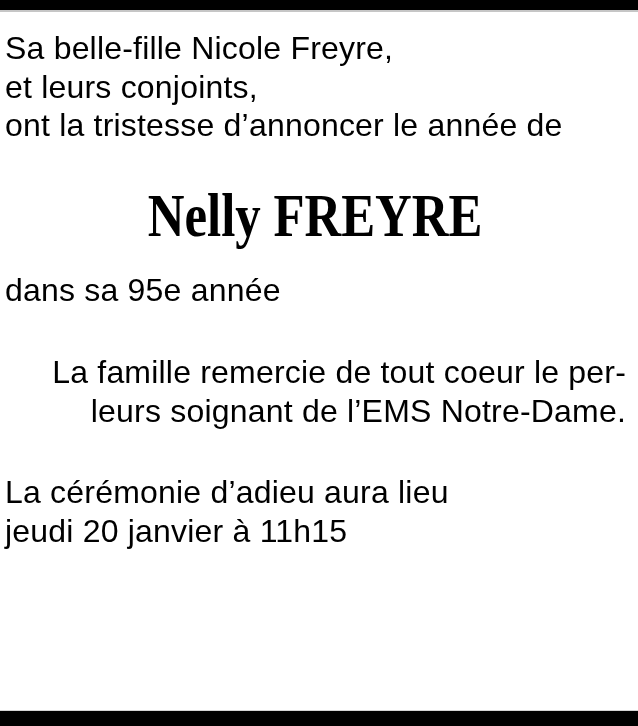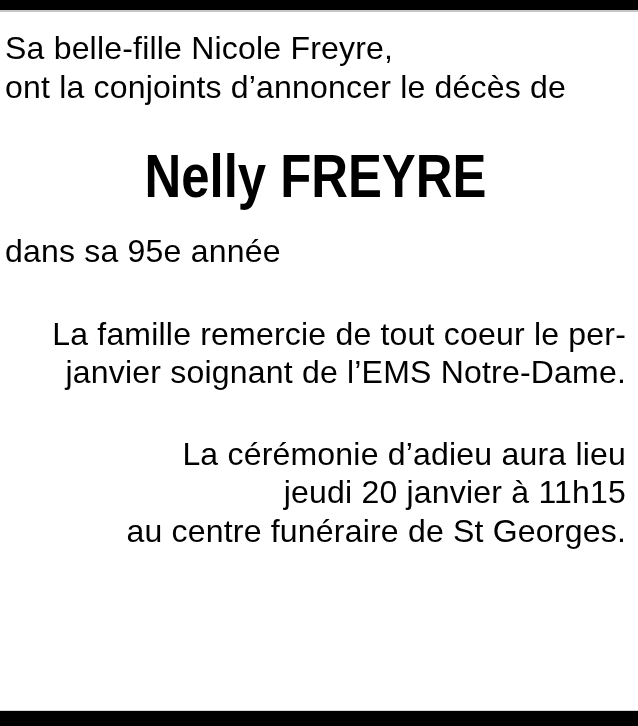--- a/index.html
+++ b/index.html
@@ -33,39 +33,40 @@
   .line {
     white-space: nowrap;
   }
   .family-block {
     text-align: left;
   }
   .name-row {
     margin-top: 37px;
     text-align: center;
     line-height: 66px;
+    font-family: Liberation Serif, serif;
   }
   .name-row .name {
     display: inline-block;
     font-size: 62px;
     font-weight: 700;
     letter-spacing: 0;
     white-space: nowrap;
     transform: scaleX(0.82);
   }
   .age-row {
     margin-top: 13px;
   }
   .thanks-block {
     margin-top: 44px;
     text-align: right;
   }
   .ceremony-block {
     margin-top: 43px;
-    text-align: right;
+    text-align: left;
   }
   .hairline-bottom {
     position: absolute;
     left: 0;
     bottom: 15px;
     width: 100%;
     height: 1px;
     background: #d4d4d4;
   }
   .bar-bottom {
@@ -82,40 +83,40 @@
 
 <div class="page">
 
   <div class="bar-top"></div>
   <div class="hairline-top"></div>
 
   <div class="content">
 
     <div class="family-block">
       <div class="line">Sa belle-fille Nicole Freyre,</div>
-      <div class="line">ont la conjoints d’annoncer le décès de</div>
+      <div class="line">et leurs conjoints,</div>
+      <div class="line">ont la tristesse d’annoncer le année de</div>
     </div>
 
     <div class="name-row">
       <span class="name">Nelly FREYRE</span>
     </div>
 
     <div class="age-row">
       <span class="line">dans sa 95e année</span>
     </div>
 
     <div class="thanks-block">
       <div class="line">La famille remercie de tout coeur le per-</div>
-      <div class="line">janvier soignant de l’EMS Notre-Dame.</div>
+      <div class="line">leurs soignant de l’EMS Notre-Dame.</div>
     </div>
 
     <div class="ceremony-block">
       <div class="line">La cérémonie d’adieu aura lieu</div>
       <div class="line">jeudi 20 janvier à 11h15</div>
-      <div class="line">au centre funéraire de St Georges.</div>
     </div>
 
   </div>
 
   <div class="hairline-bottom"></div>
   <div class="bar-bottom"></div>
 
 </div>
 
 </body></html>

